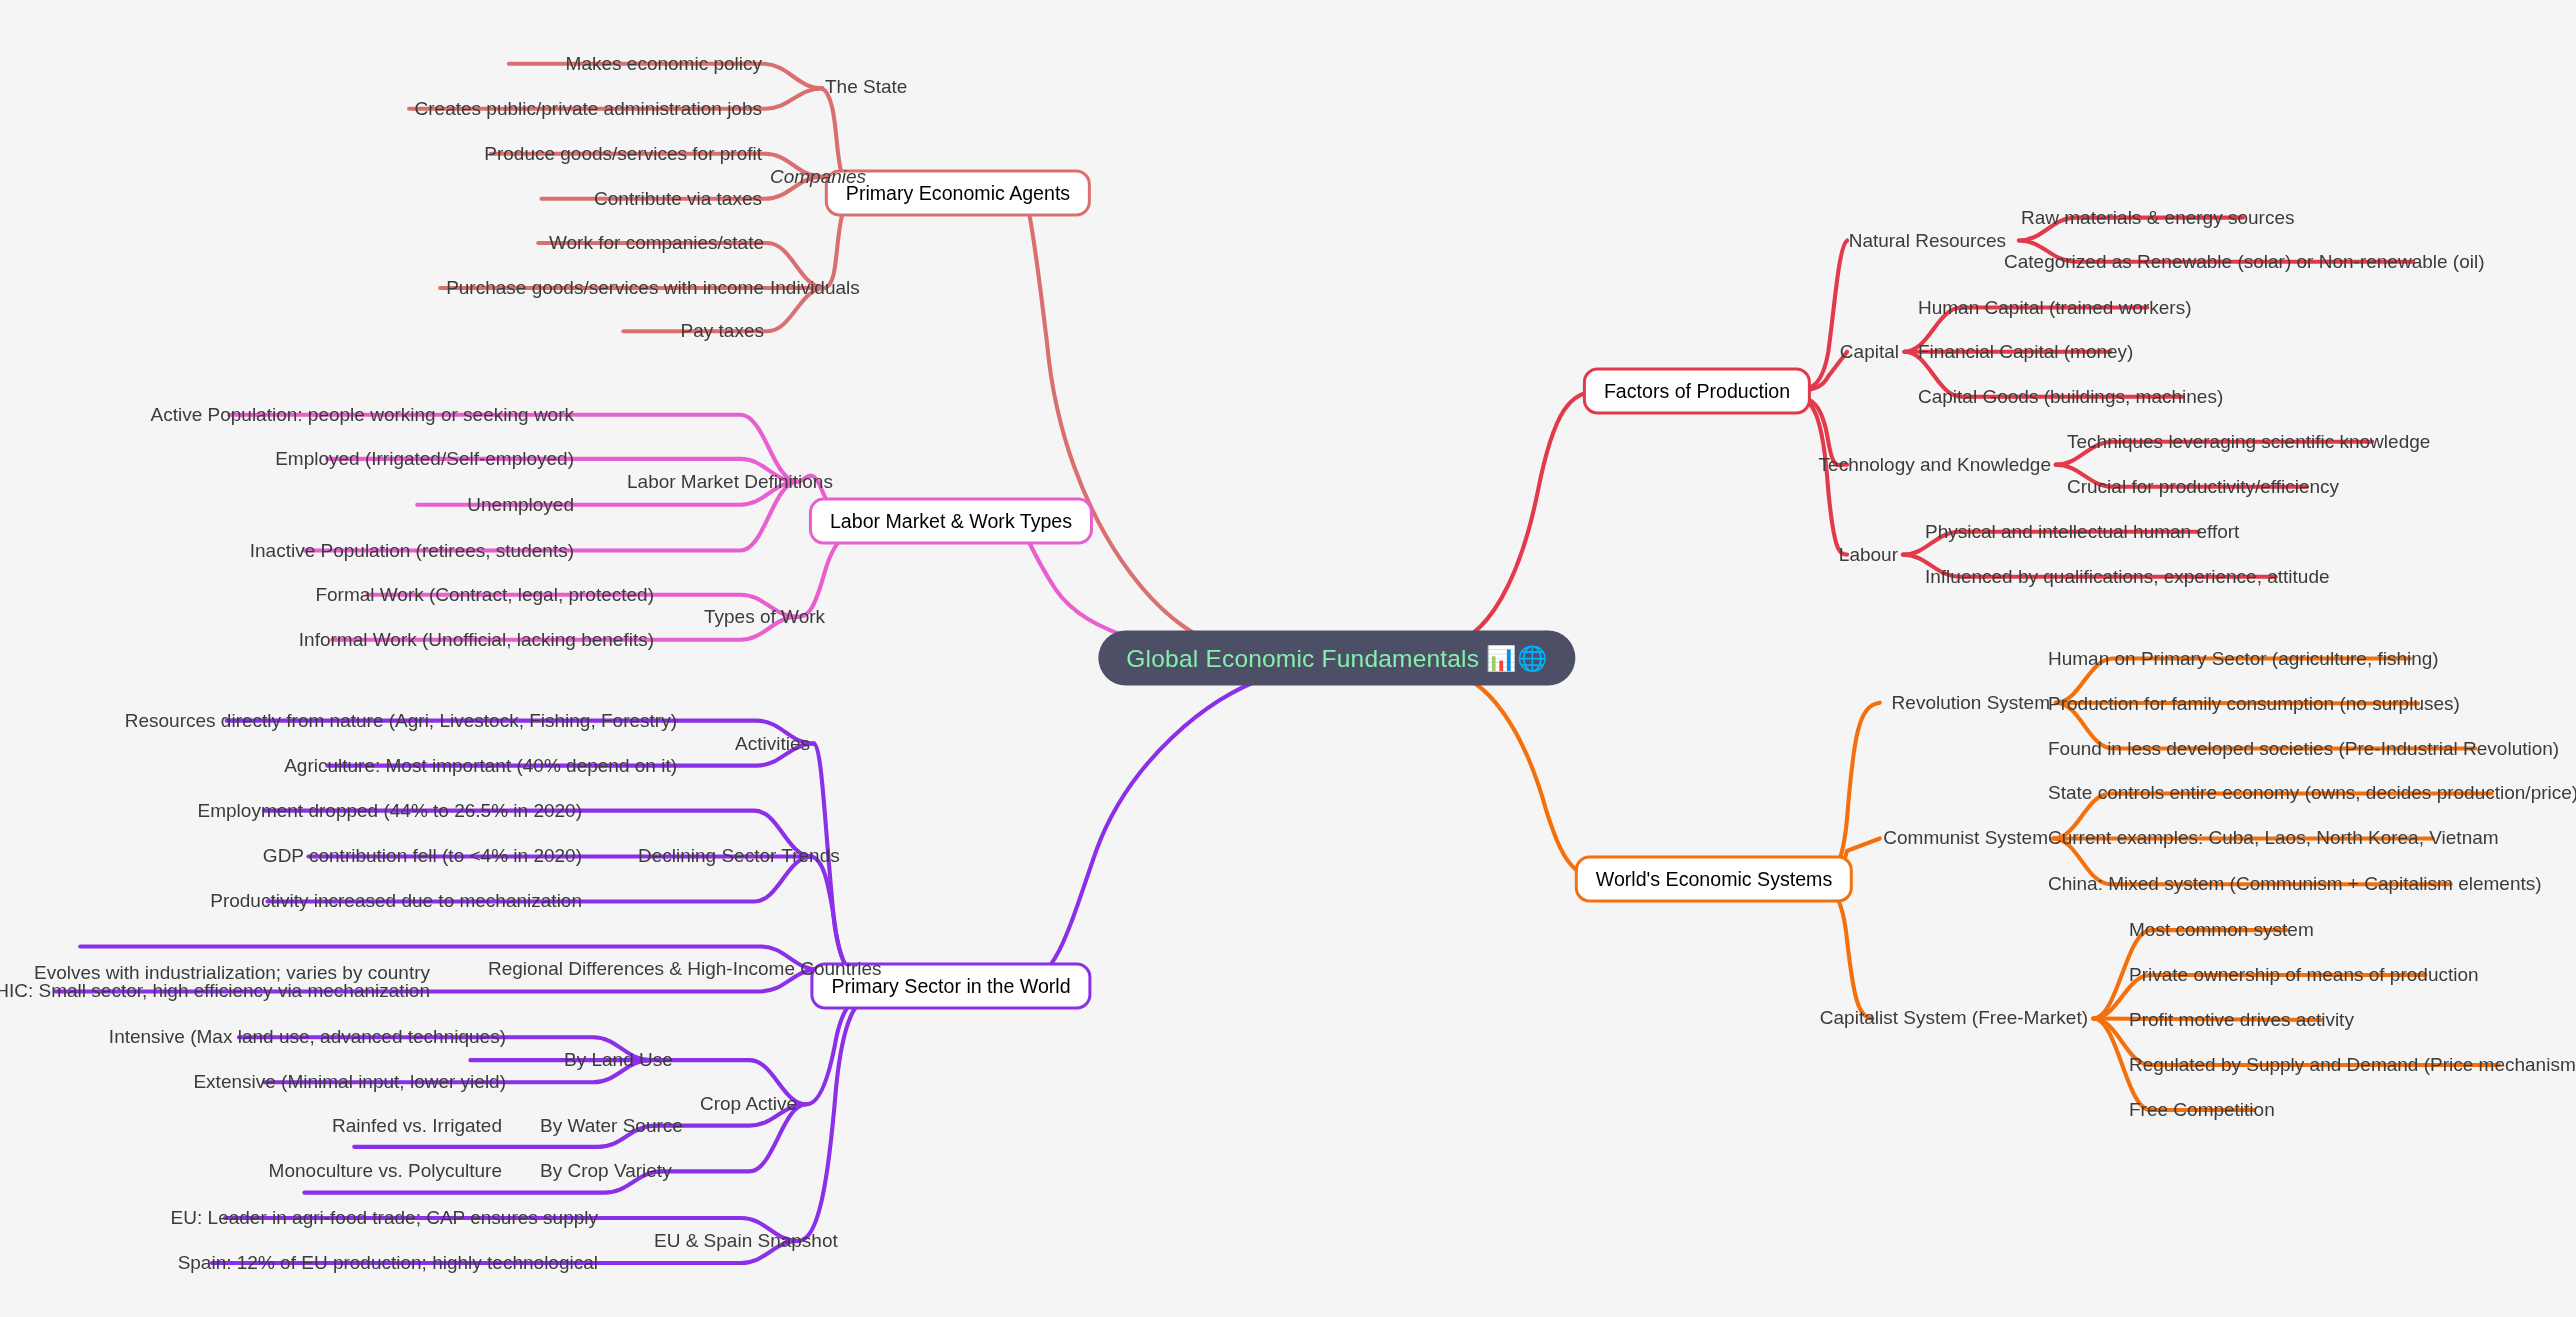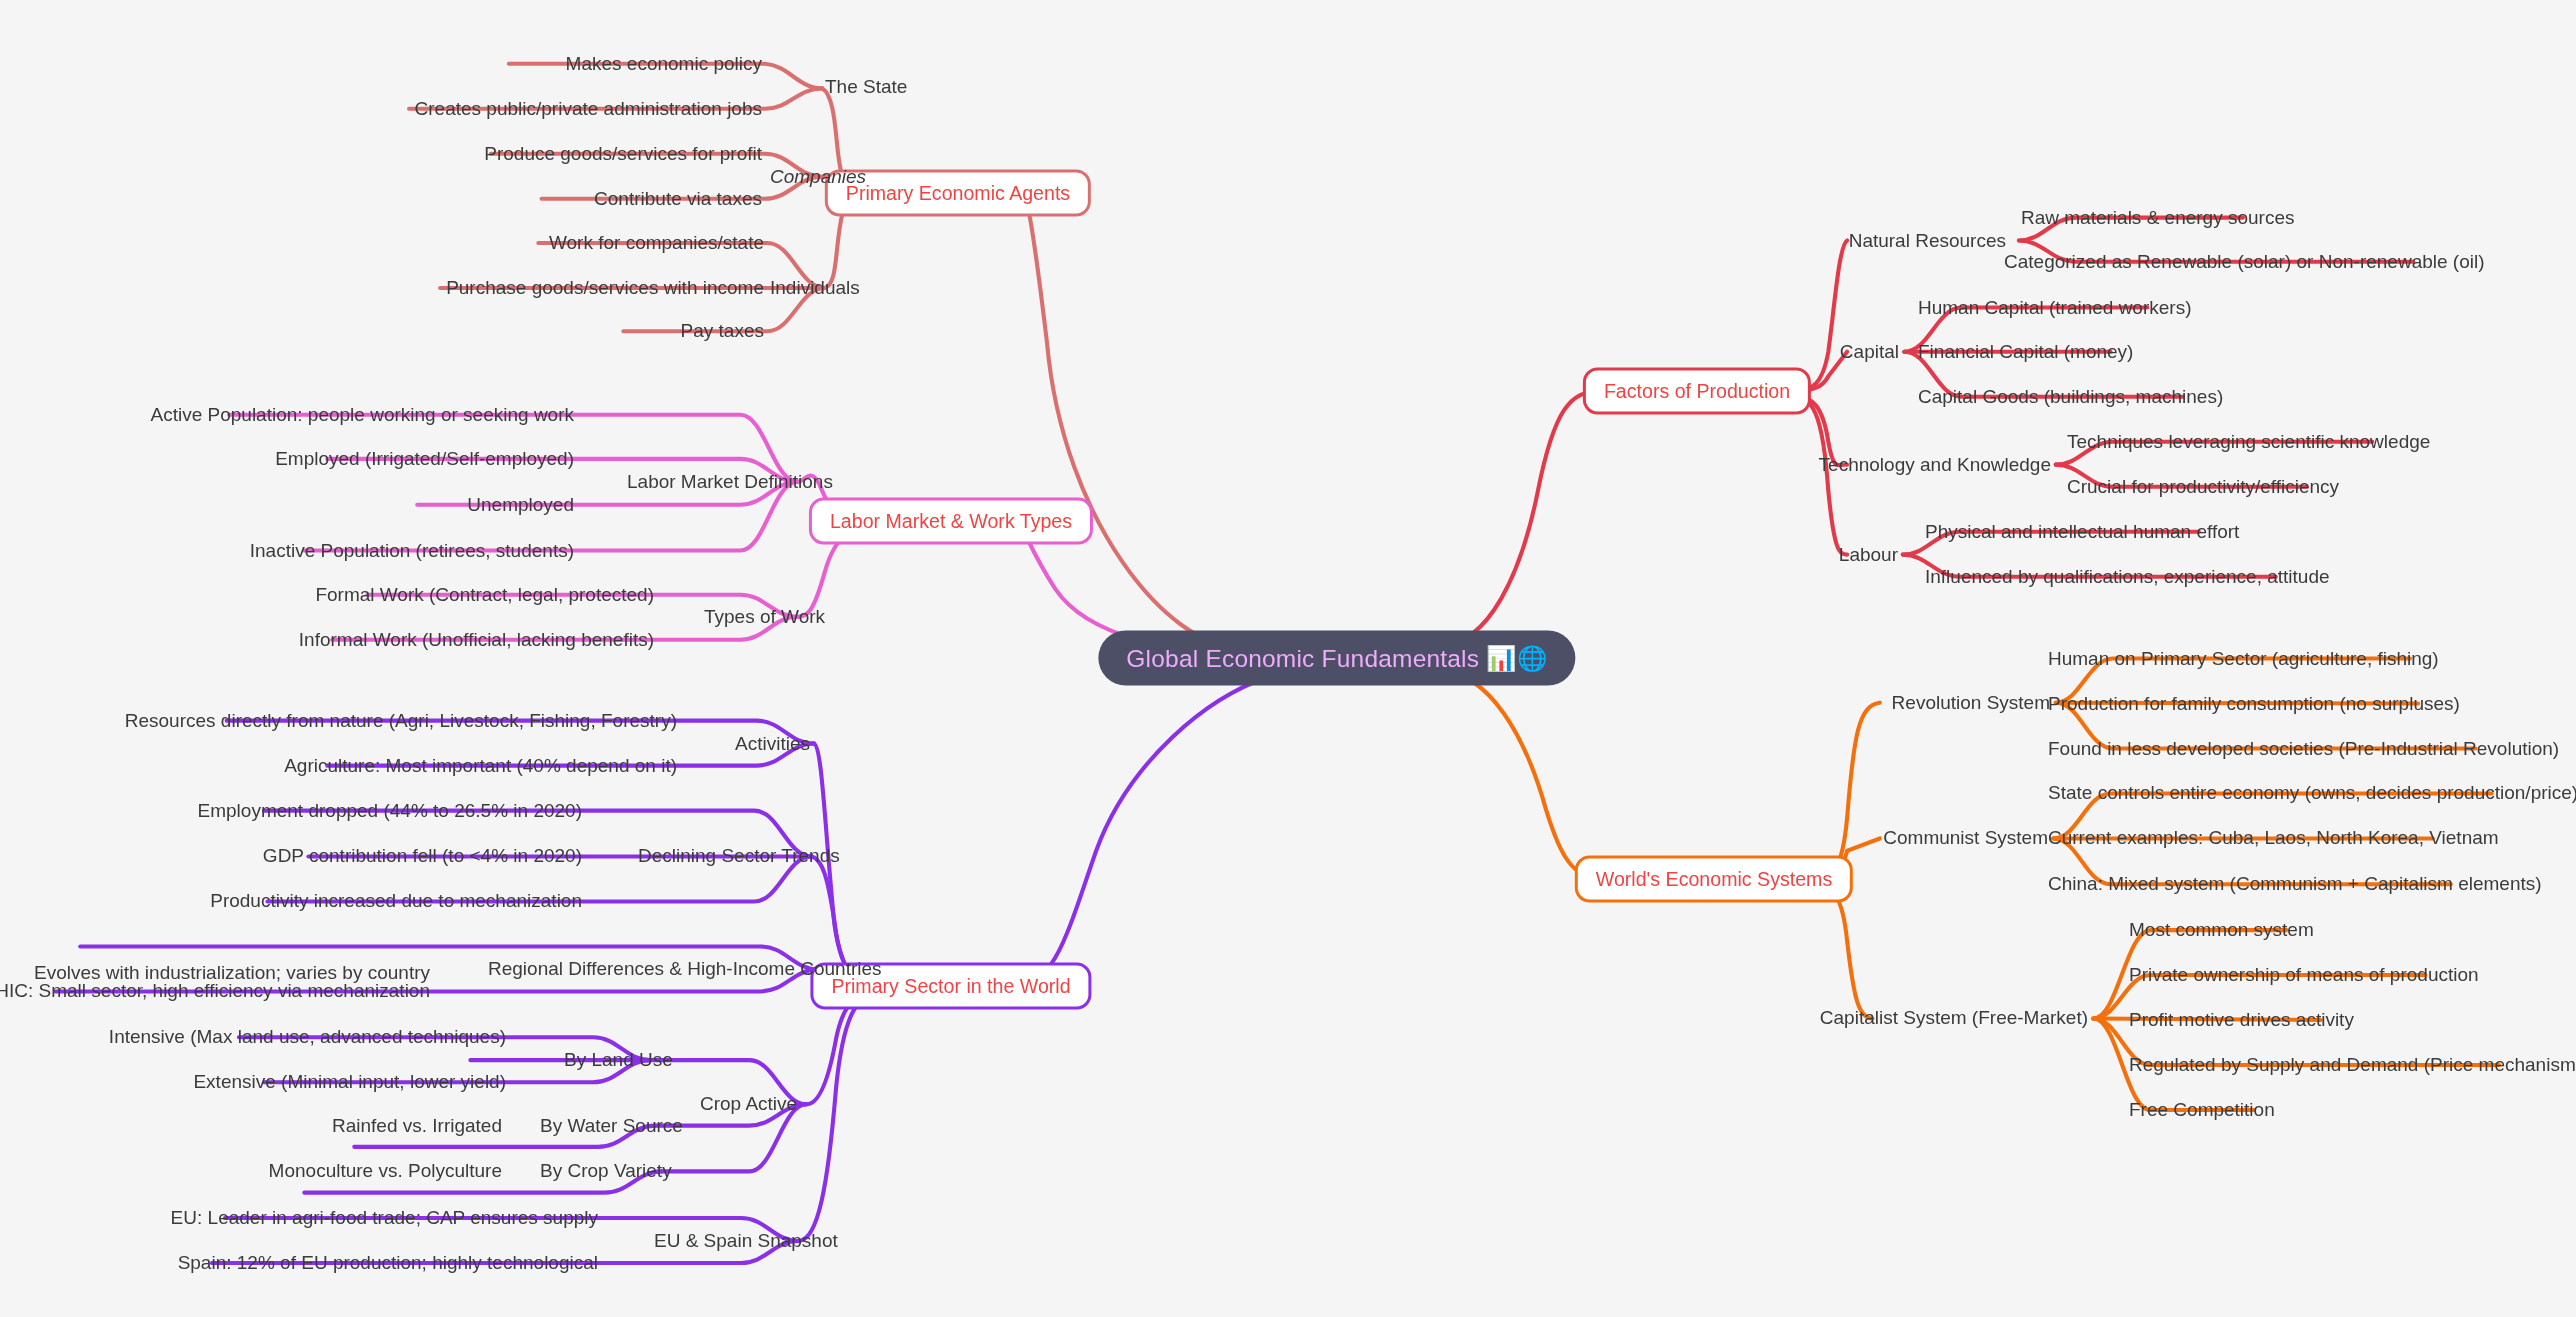--- a/index.html
+++ b/index.html
@@ -12,33 +12,33 @@
     font-family: "Liberation Sans", sans-serif;
   }
   #canvas { position: absolute; inset: 0; width: 2576px; height: 1317px; }
   svg#wires { position: absolute; left:0; top:0; width: 2576px; height: 1317px; }
 
   .node { position: absolute; white-space: nowrap; }
 
   
   .root {
     background: #4c4f66;
-    color: #f0abfc;
+    color: #86efac;
     border-radius: 33px;
     font-size: 24.5px;
     padding: 13px 28px;
     letter-spacing: 0.2px;
     transform: translate(-50%, -50%);
   }
   
   .l1 {
     background: #ffffff;
     border: 3.3px solid #888;
     border-radius: 14.7px;
-    color: #ef4444;
+    color: #000000;
     font-size: 19.6px;
     padding: 9px 18px;
     transform: translate(-50%, -50%);
   }
   
   .l2, .l3 {
     color: #3b3b3b;
     font-size: 19px;
     transform: translate(0, -50%);
   }

